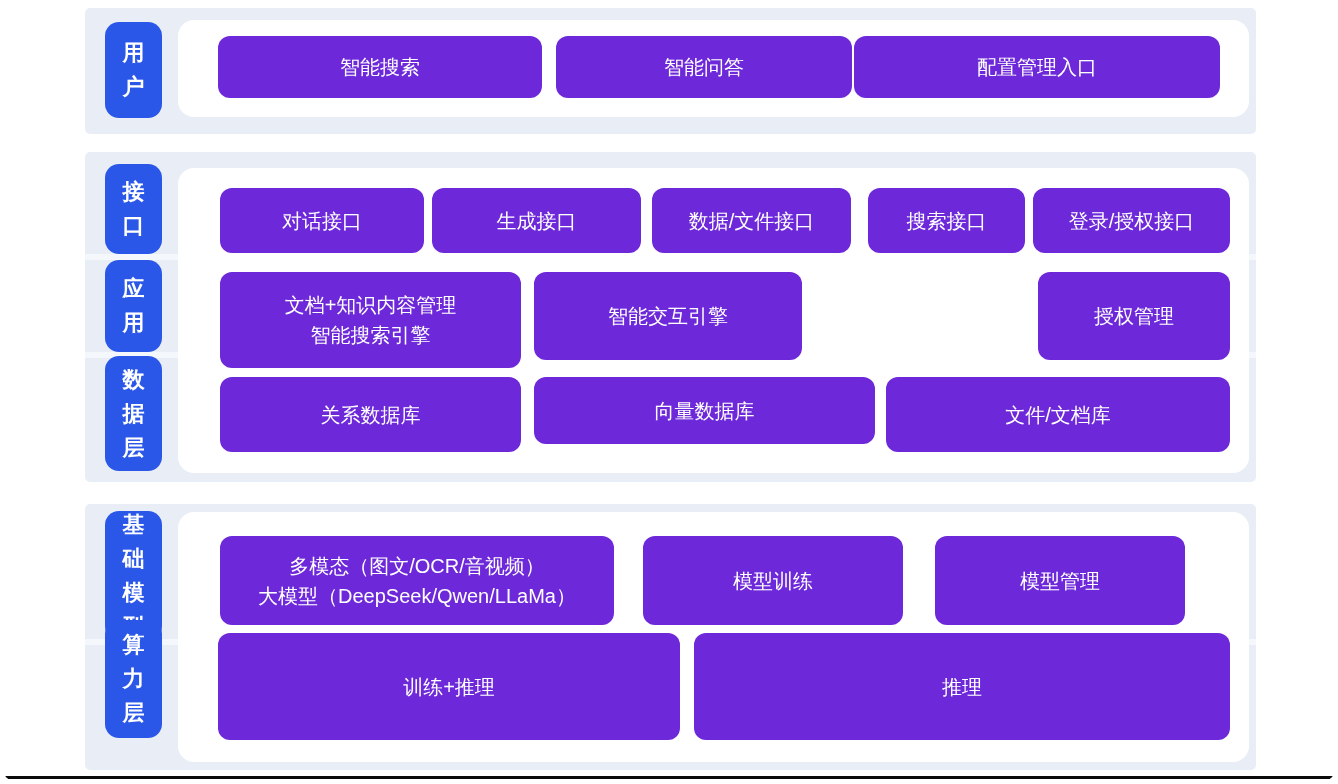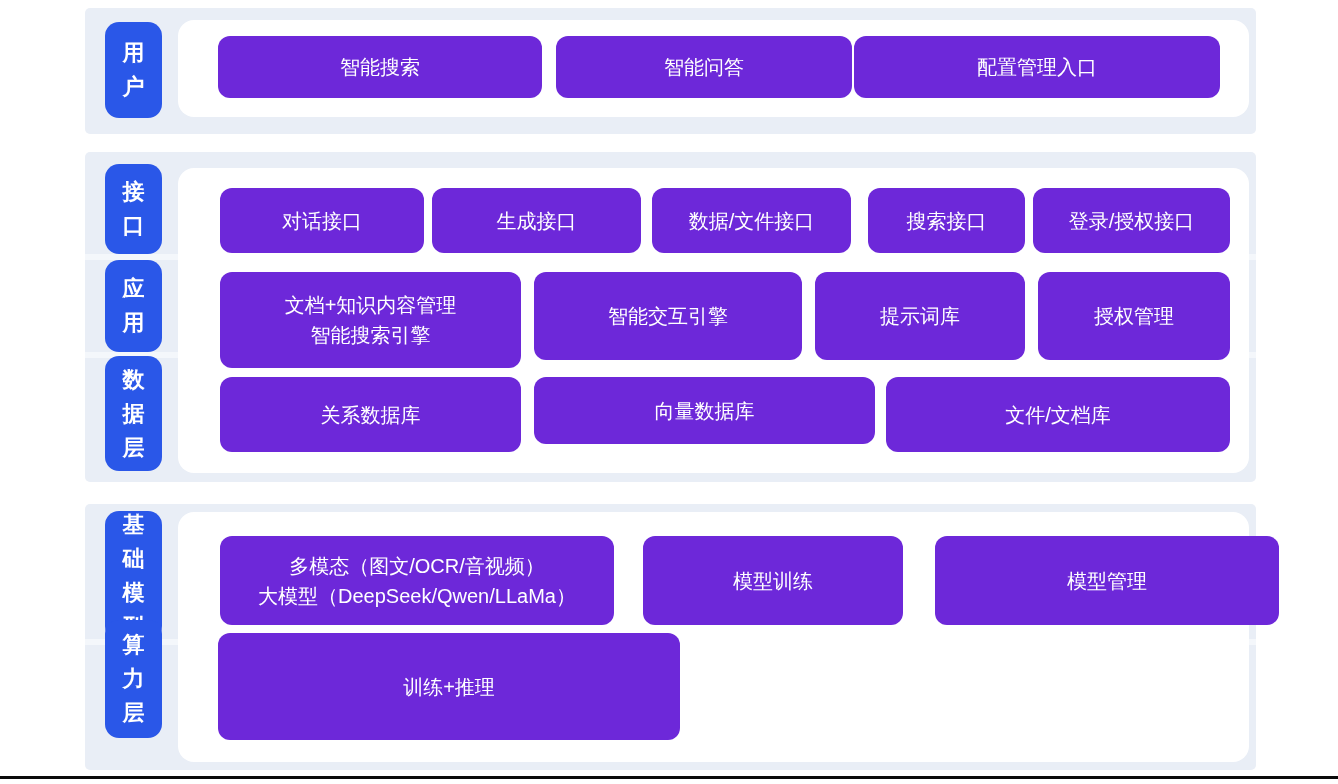--- a/index.html
+++ b/index.html
@@ -1,18 +1,18 @@
 <!DOCTYPE html>
 <html><head>
 <meta charset="utf-8">
 <style>
   html,body{margin:0;padding:0;background:#ffffff;}
   .root{
     position:relative;width:1338px;height:784px;background:#ffffff;
-    font-family:"Liberation Sans","DejaVu Sans",sans-serif;overflow:hidden;
+    font-family:"Liberation Sans","DejaVu Sans",sans-serif;overflow:hidden;border-radius:22px;
   }
   .band{position:absolute;left:85px;width:1171px;background:#e9eef6;border-radius:5px;}
   #band1{top:8px;height:126px}
   #band2{top:152px;height:330px}
   #band3{top:504px;height:266px}
   .stripe{position:absolute;left:85px;width:1171px;height:6px;background:#f4f7fb;}
   #stripe1{top:254px}
   #stripe2{top:352px}
   #stripe3{top:639px}
   .panel{position:absolute;left:178px;width:1071px;background:#ffffff;border-radius:16px;}
@@ -51,21 +51,21 @@
   #b-r3c2{left:534px;top:272px;width:268px;height:88px}
   #b-r3c3{left:815px;top:272px;width:210px;height:88px}
   #b-r3c4{left:1038px;top:272px;width:192px;height:88px}
   
   #b-r4c1{left:220px;top:377px;width:301px;height:75px}
   #b-r4c2{left:534px;top:377px;width:341px;height:67px}
   #b-r4c3{left:886px;top:377px;width:344px;height:75px}
   
   #b-r5c1{left:220px;top:536px;width:394px;height:89px}
   #b-r5c2{left:643px;top:536px;width:260px;height:89px}
-  #b-r5c3{left:935px;top:536px;width:344px;height:89px}
+  #b-r5c3{left:935px;top:536px;width:250px;height:89px}
   
   #b-r6c1{left:218px;top:633px;width:462px;height:107px}
   #b-r6c2{left:694px;top:633px;width:536px;height:107px}
   .footer-line{position:absolute;left:0;top:776px;width:1338px;height:3px;background:#0a0a0a;}
 </style>
 </head>
 <body>
 
 <div class="root">
 
@@ -106,28 +106,28 @@
 
   <div class="blk" id="b-r2c1">对话接口</div>
   <div class="blk" id="b-r2c2">生成接口</div>
   <div class="blk" id="b-r2c3">数据/文件接口</div>
   <div class="blk" id="b-r2c4">搜索接口</div>
   <div class="blk" id="b-r2c5">登录/授权接口</div>
 
   <div class="blk" id="b-r3c1">文档+知识内容管理
 智能搜索引擎</div>
   <div class="blk" id="b-r3c2">智能交互引擎</div>
-  <div class="blk" id="b-r3c3">提示词库</div>
   <div class="blk" id="b-r3c4">授权管理</div>
 
   <div class="blk" id="b-r4c1">关系数据库</div>
   <div class="blk" id="b-r4c2">向量数据库</div>
   <div class="blk" id="b-r4c3">文件/文档库</div>
 
   <div class="blk" id="b-r5c1">多模态（图文/OCR/音视频）
 大模型（DeepSeek/Qwen/LLaMa）</div>
   <div class="blk" id="b-r5c2">模型训练</div>
   <div class="blk" id="b-r5c3">模型管理</div>
 
   <div class="blk" id="b-r6c1">训练+推理</div>
+  <div class="blk" id="b-r6c2">推理</div>
 
   <div class="footer-line"></div>
 </div>
 
 </body></html>

